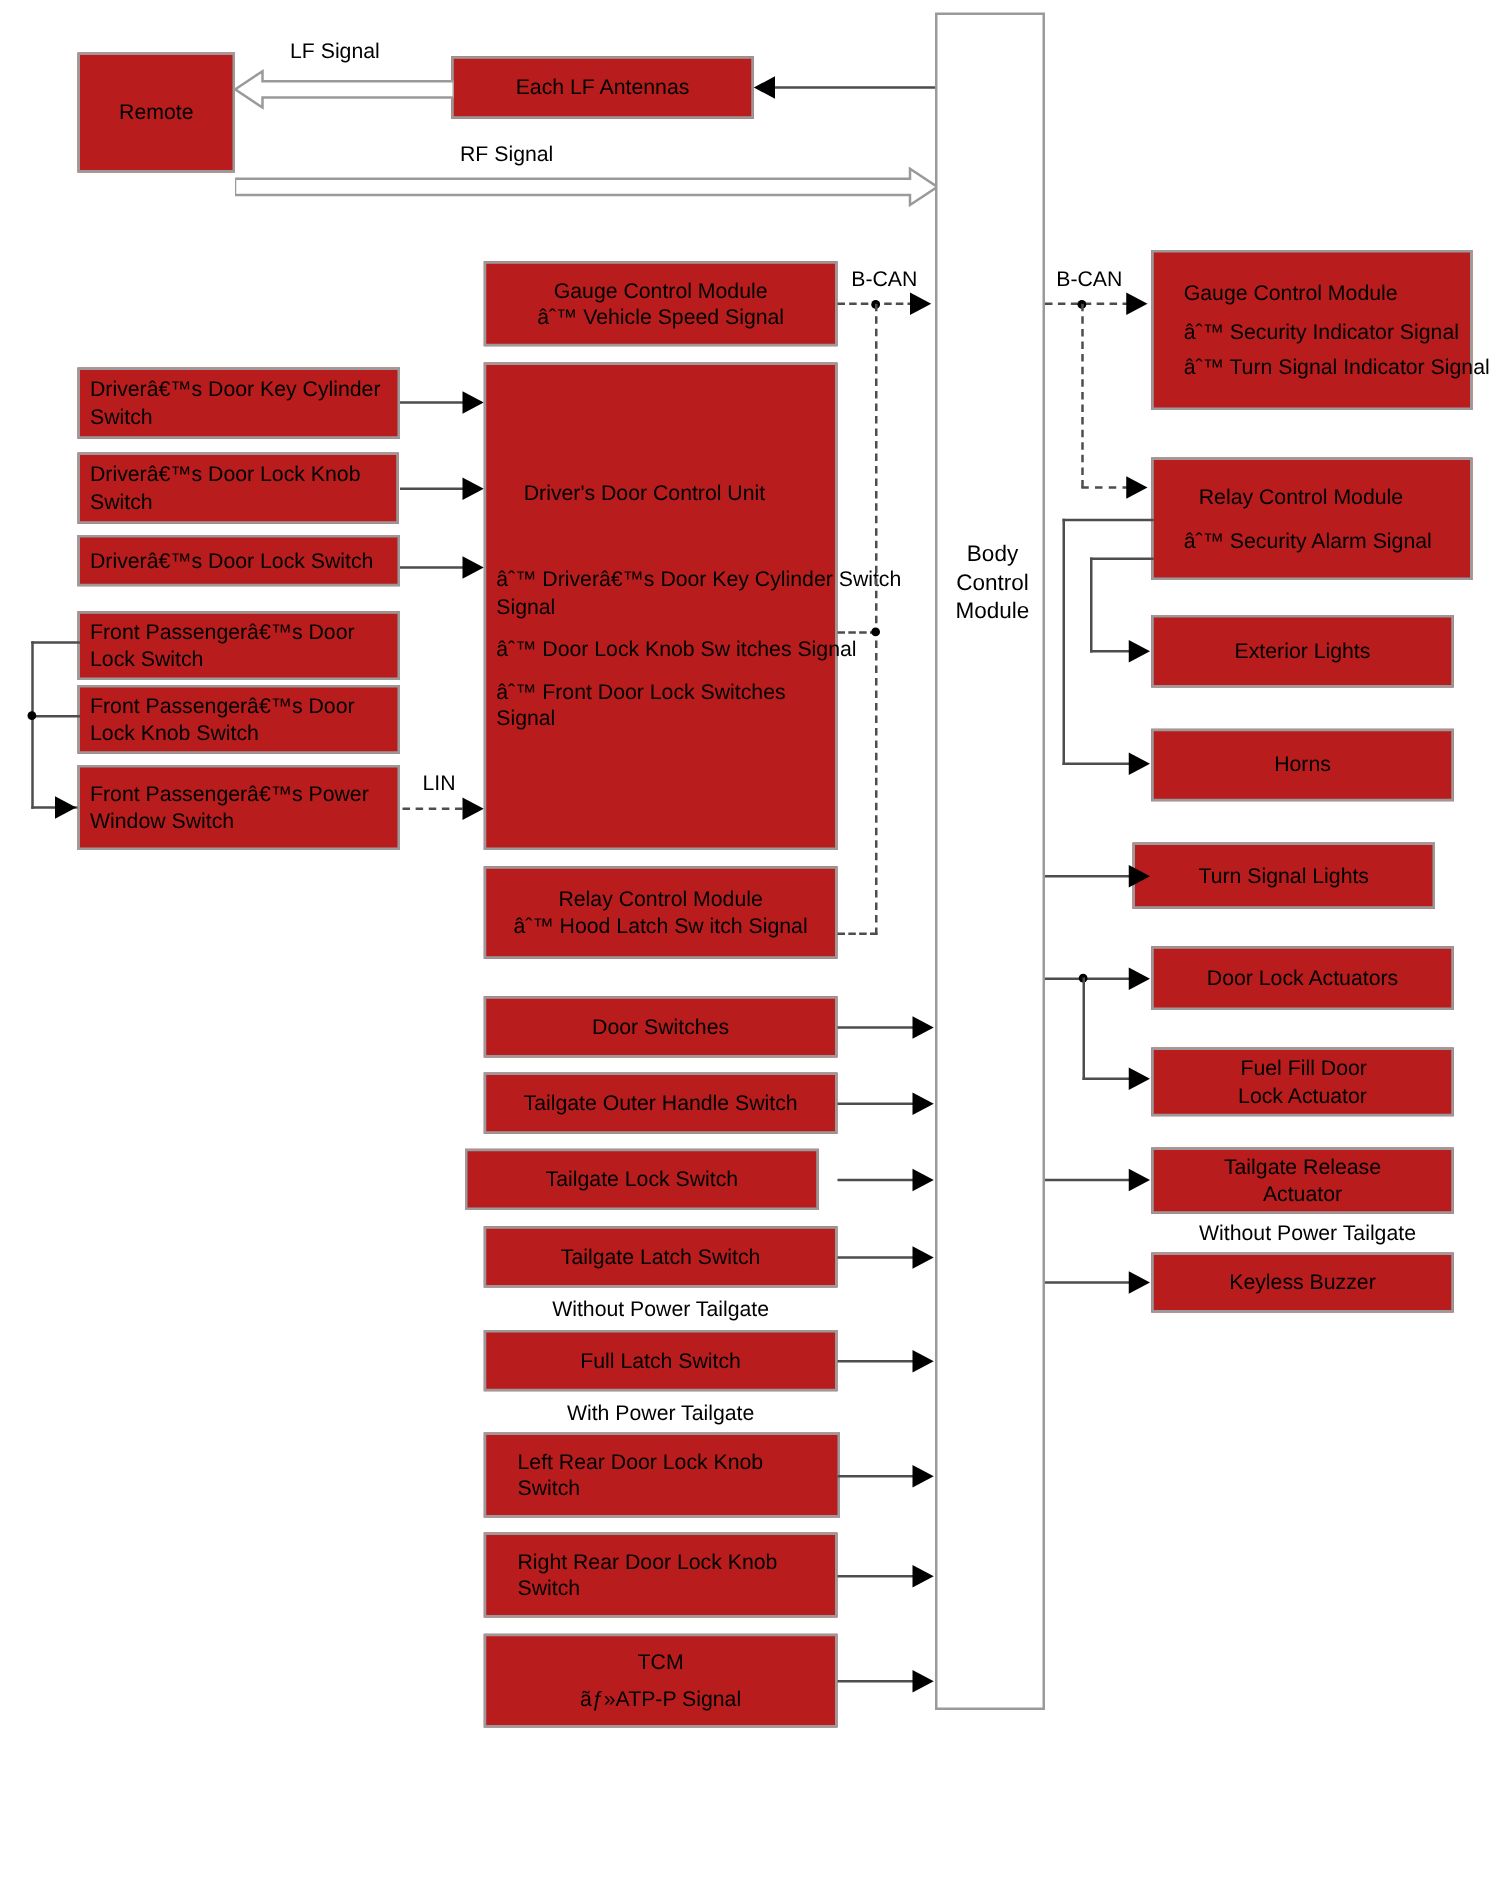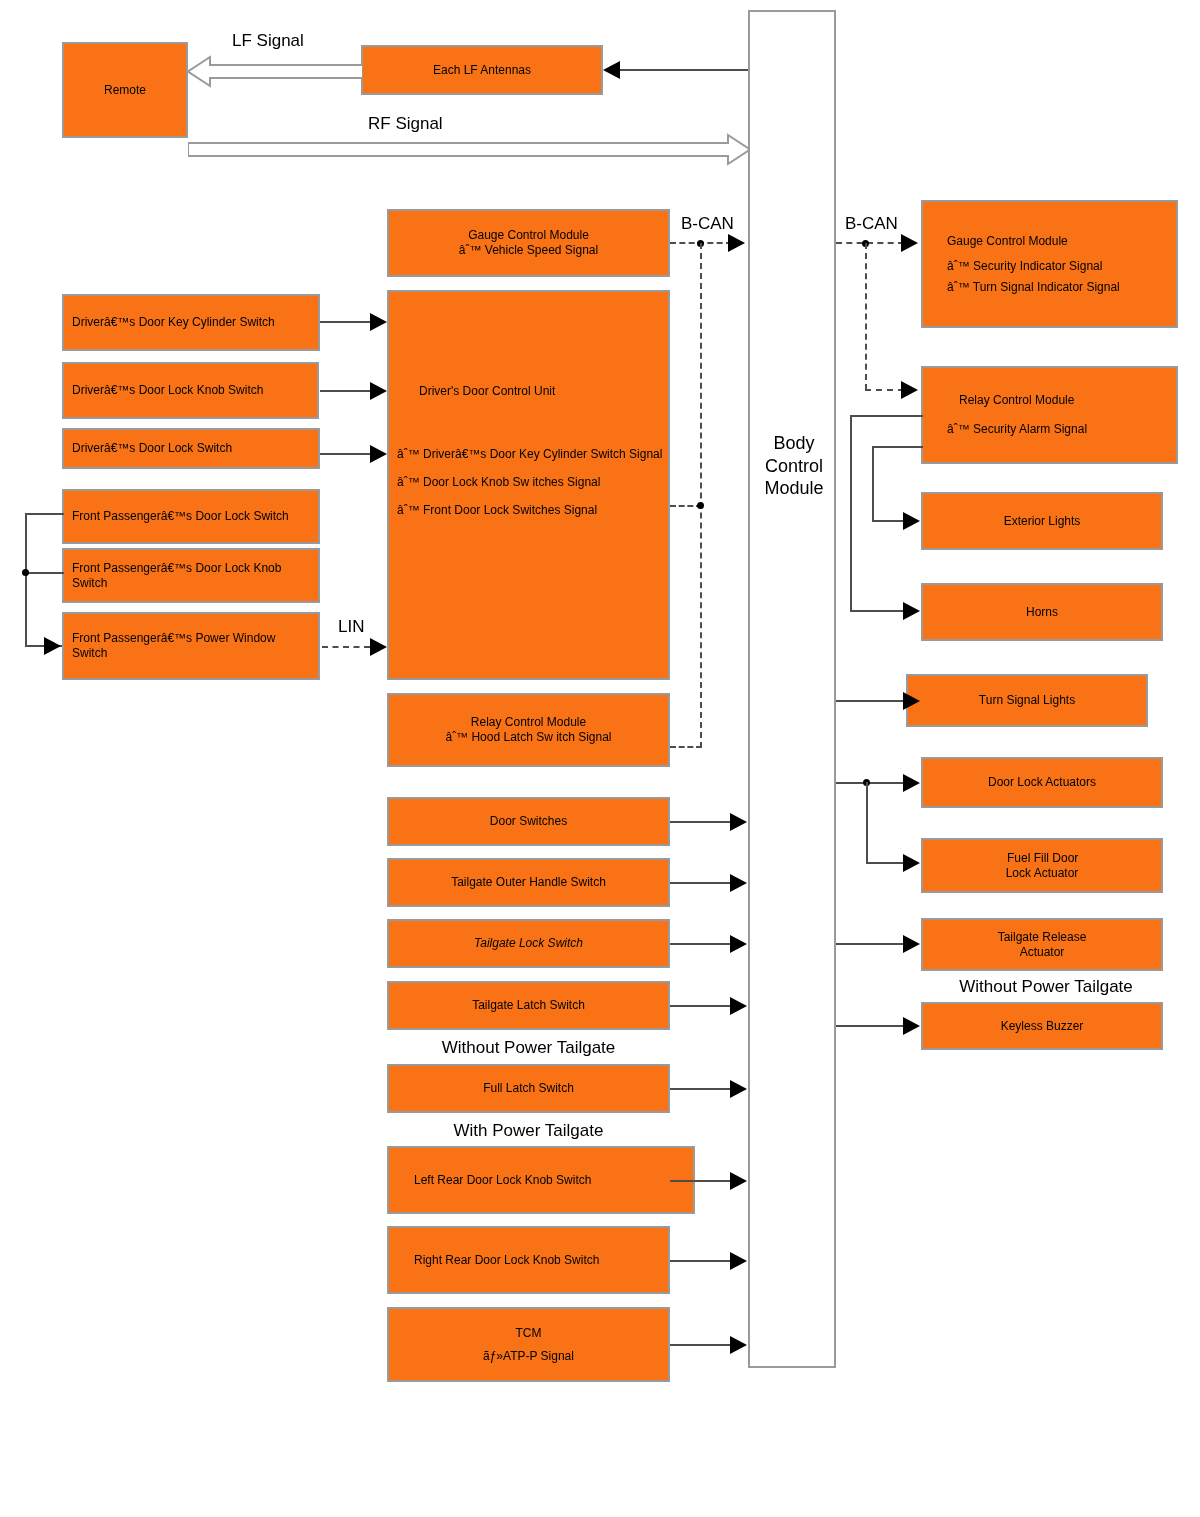--- a/index.html
+++ b/index.html
@@ -16,22 +16,22 @@
     position: relative;
     width: 1200px;
     height: 1517px;
     background: #ffffff;
     overflow: hidden;
   }
   
   .box {
     position: absolute;
     border: 2px solid #9a9a9a;
-    background: #f97316;
-    font-size: 12px;
+    background: #b91c1c;
+    font-size: 17px;
     line-height: 1.25;
     color: #000;
     padding: 9px 8px;
     display: flex;
     flex-direction: column;
     justify-content: center;
   }
   .box.center   { align-items: center; text-align: center; }
   .box.left     { align-items: flex-start; text-align: left; }
   .box .ttl     { display: block; }
@@ -196,36 +196,36 @@
     <span class="ttl">Relay Control Module</span>
     <span class="sig">âˆ™ Hood Latch Sw itch Signal</span>
   </div>
 
   <div class="box center" style="left:387px; top:797px; width:283px; height:49px;">
     <span>Door Switches</span>
   </div>
   <div class="box center" style="left:387px; top:858px; width:283px; height:49px;">
     <span>Tailgate Outer Handle Switch</span>
   </div>
-  <div class="box center" style="left:387px; top:919px; width:283px; height:49px;font-style:italic;">
+  <div class="box center" style="left:372px; top:919px; width:283px; height:49px;">
     <span>Tailgate Lock Switch</span>
   </div>
   <div class="box center" style="left:387px; top:981px; width:283px; height:49px;">
     <span>Tailgate Latch Switch</span>
   </div>
 
   <div class="cap c" style="left:387px; top:1038px; width:283px;">Without Power Tailgate</div>
 
   <div class="box center" style="left:387px; top:1064px; width:283px; height:49px;">
     <span>Full Latch Switch</span>
   </div>
 
   <div class="cap c" style="left:387px; top:1121px; width:283px;">With Power Tailgate</div>
 
-  <div class="box left" style="left:387px; top:1146px; width:308px; height:68px; padding-left:25px;">
+  <div class="box left" style="left:387px; top:1146px; width:285px; height:68px; padding-left:25px;">
     <span>Left Rear Door Lock Knob Switch</span>
   </div>
   <div class="box left" style="left:387px; top:1226px; width:283px; height:68px; padding-left:25px;">
     <span>Right Rear Door Lock Knob Switch</span>
   </div>
 
   <div class="box center" style="left:387px; top:1307px; width:283px; height:75px;">
     <span class="ttl">TCM</span>
     <span class="sig" style="margin-top:8px;">ãƒ»ATP-P Signal</span>
   </div>

